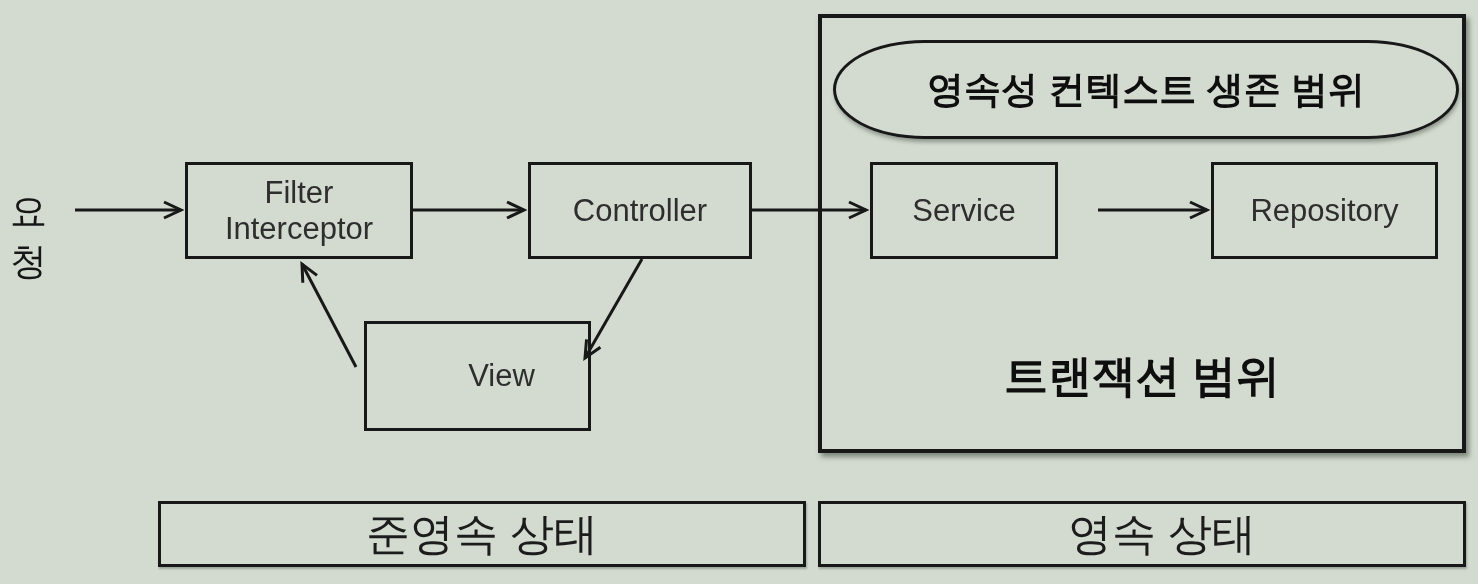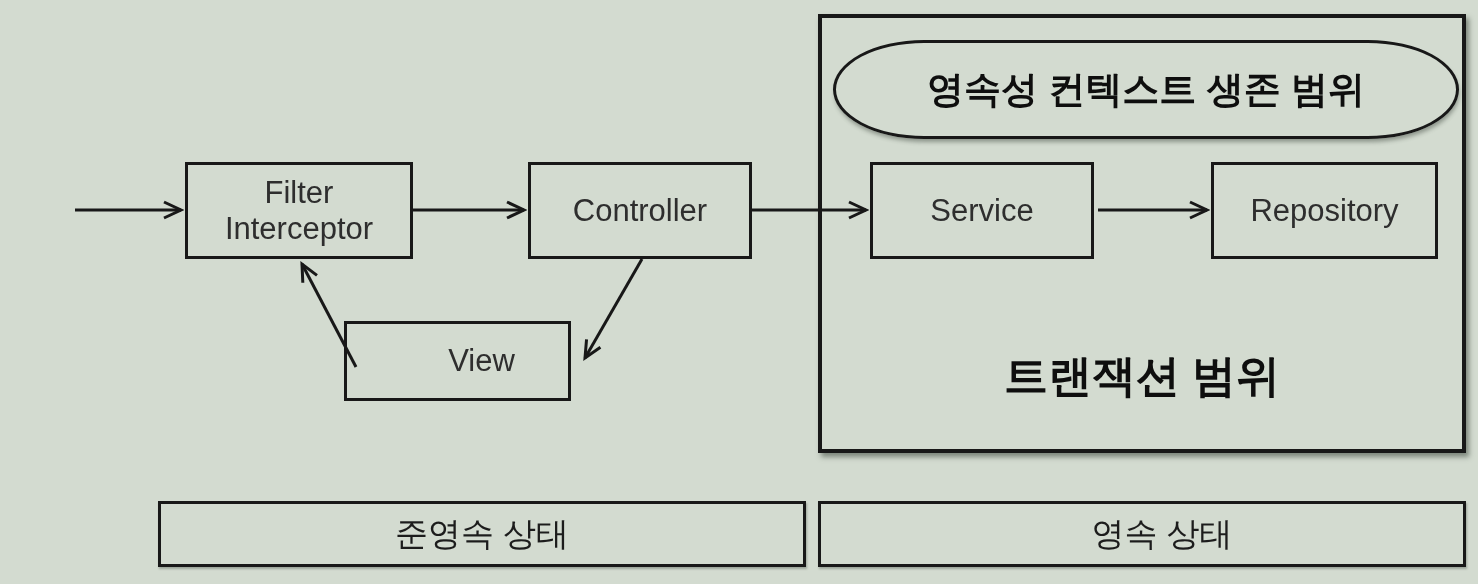--- a/index.html
+++ b/index.html
@@ -22,23 +22,23 @@
     box-sizing:border-box;
     display:flex;flex-direction:column;
     align-items:center;justify-content:center;
     font-size:31px;line-height:1.15;
     color:var(--text-en);
     background:transparent;
     text-align:center;
   }
   .node-filter{left:185px;top:162px;width:228px;height:97px;}
   .node-controller{left:528px;top:162px;width:224px;height:97px;}
-  .node-service{left:870px;top:162px;width:224px;height:97px;}
+  .node-service{left:870px;top:162px;width:188px;height:97px;}
   .node-repository{left:1211px;top:162px;width:227px;height:97px;}
-  .node-view{left:344px;top:321px;width:227px;height:80px;padding-left:48px;}
+  .node-view{left:364px;top:321px;width:227px;height:110px;padding-left:48px;}
 
   .bigbox{
     position:absolute;
     left:818px;top:14px;width:648px;height:439px;
     border:4px solid var(--line);
     box-sizing:border-box;
     background:transparent;
     box-shadow:3px 4px 5px rgba(55,65,55,0.55);
   }
   .pill{
@@ -56,21 +56,21 @@
     left:818px;top:347px;width:648px;
     text-align:center;
     font-size:44px;font-weight:bold;color:var(--text-ko);
   }
   .state-box{
     position:absolute;
     top:501px;height:66px;
     border:3px solid var(--line);
     box-sizing:border-box;
     display:flex;align-items:center;justify-content:center;
-    font-size:33px;color:#1c1c1c;
+    font-size:44px;color:#1c1c1c;
     box-shadow:1px 2px 2px rgba(55,65,55,0.35);
   }
   .state-left{left:158px;width:648px;}
   .state-right{left:818px;width:648px;padding-left:40px;}
 
   .request-label{
     position:absolute;
     left:10px;top:187px;width:70px;
     font-size:37px;color:#161616;
     text-align:left;
@@ -86,20 +86,21 @@
 <div class="canvas">
 
   <div class="bigbox"></div>
 
   <div class="pill">
     <span>영속성 컨텍스트 생존 범위</span>
   </div>
 
   <div class="tx-label">트랜잭션 범위</div>
 
+  <div class="request-label">요청</div>
 
   <div class="node node-filter">
     <span>Filter</span>
     <span>Interceptor</span>
   </div>
 
   <div class="node node-controller">
     <span>Controller</span>
   </div>
 

